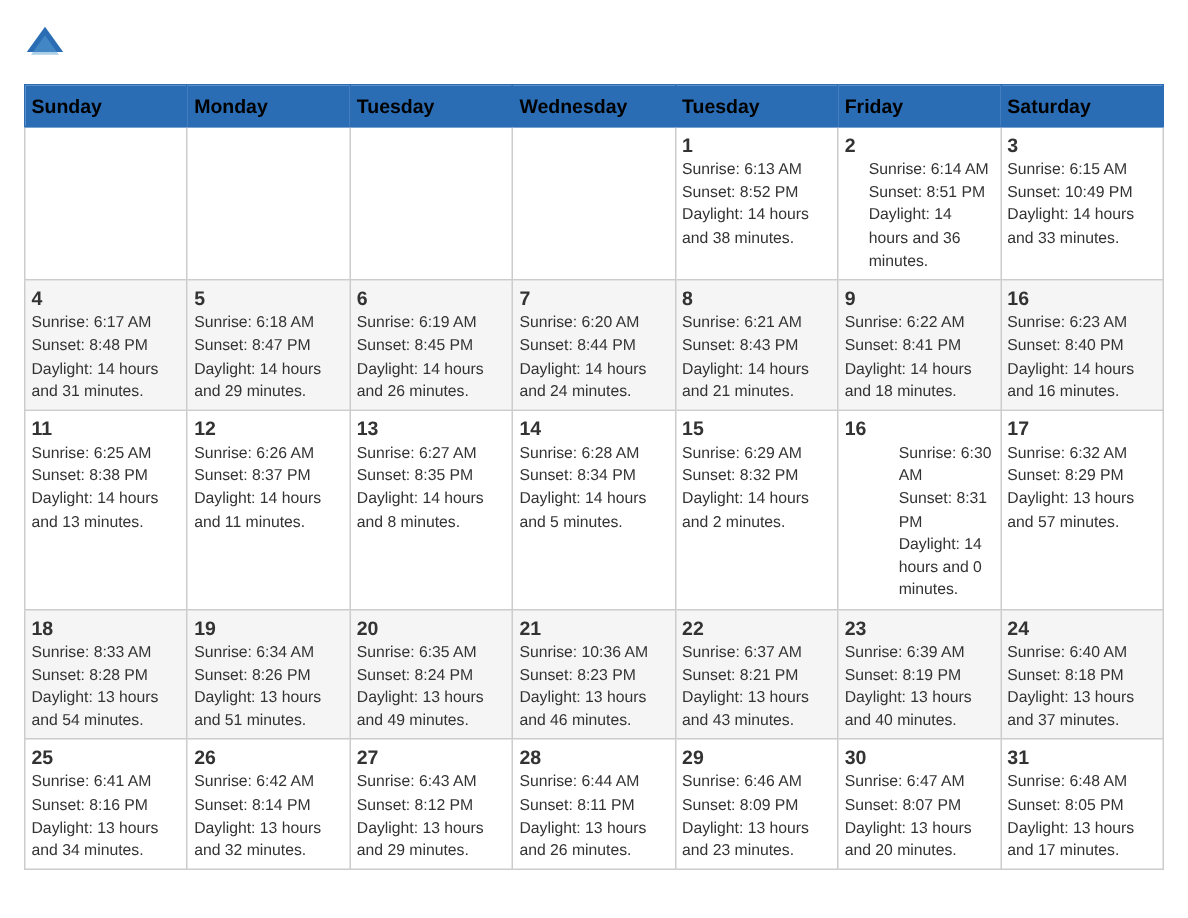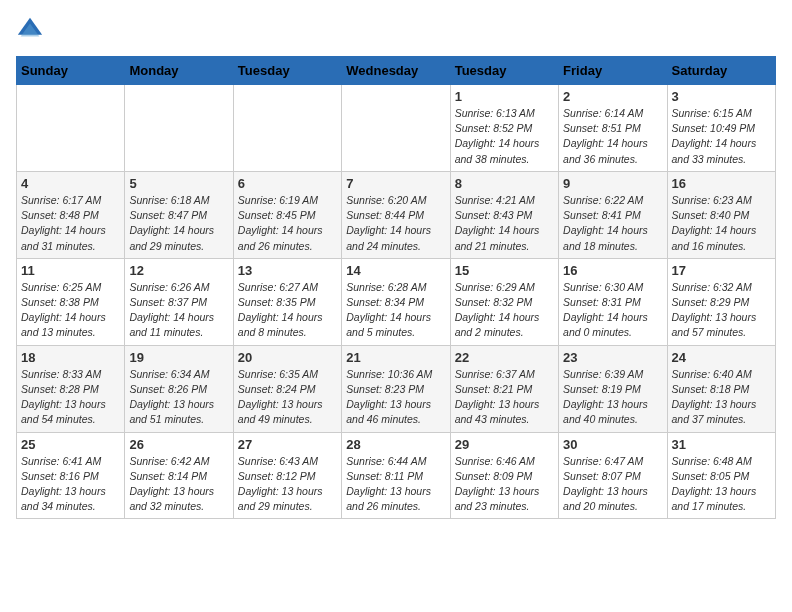--- a/index.html
+++ b/index.html
@@ -74,21 +74,20 @@
       font-weight: bold;
       font-size: 13px;
       color: #333;
       display: block;
       margin-bottom: 2px;
     }
     .day-info {
       color: #333;
       line-height: 1.45;
       font-size: 10.5px;
-      font-style: italic;
     }
     td.empty {
       background: #fff !important;
     }
   </style>
 </head>
 <body>
 
 <div class="header">
   <div class="logo">
@@ -126,21 +125,21 @@
         <td class="empty"></td>
         <td class="empty"></td>
         <td>
           <span class="day-num">1</span>
           <div class="day-info" style="white-space: pre-line;">Sunrise: 6:13 AM
 Sunset: 8:52 PM
 Daylight: 14 hours and 38 minutes.</div>
         </td>
         <td>
           <span class="day-num">2</span>
-          <div class="day-info" style="white-space: pre-line;">Sunrise: 6:14 AM
+          <div class="day-info" style="white-space: pre-line; margin-left: 16px;">Sunrise: 6:14 AM
 Sunset: 8:51 PM
 Daylight: 14 hours and 36 minutes.</div>
         </td>
         <td>
           <span class="day-num">3</span>
           <div class="day-info" style="white-space: pre-line;">Sunrise: 6:15 AM
 Sunset: 10:49 PM
 Daylight: 14 hours and 33 minutes.</div>
         </td>
       </tr>
@@ -164,21 +163,21 @@
 Daylight: 14 hours and 26 minutes.</div>
         </td>
         <td>
           <span class="day-num">7</span>
           <div class="day-info" style="white-space: pre-line;">Sunrise: 6:20 AM
 Sunset: 8:44 PM
 Daylight: 14 hours and 24 minutes.</div>
         </td>
         <td>
           <span class="day-num">8</span>
-          <div class="day-info" style="white-space: pre-line;">Sunrise: 4:21 AM
+          <div class="day-info" style="white-space: pre-line;">Sunrise: 6:21 AM
 Sunset: 8:43 PM
 Daylight: 14 hours and 21 minutes.</div>
         </td>
         <td>
           <span class="day-num">9</span>
           <div class="day-info" style="white-space: pre-line;">Sunrise: 6:22 AM
 Sunset: 8:41 PM
 Daylight: 14 hours and 18 minutes.</div>
         </td>
         <td>
@@ -214,21 +213,21 @@
 Daylight: 14 hours and 5 minutes.</div>
         </td>
         <td>
           <span class="day-num">15</span>
           <div class="day-info" style="white-space: pre-line;">Sunrise: 6:29 AM
 Sunset: 8:32 PM
 Daylight: 14 hours and 2 minutes.</div>
         </td>
         <td>
           <span class="day-num">16</span>
-          <div class="day-info" style="white-space: pre-line;">Sunrise: 6:30 AM
+          <div class="day-info" style="white-space: pre-line; margin-left: 36px;">Sunrise: 6:30 AM
 Sunset: 8:31 PM
 Daylight: 14 hours and 0 minutes.</div>
         </td>
         <td>
           <span class="day-num">17</span>
           <div class="day-info" style="white-space: pre-line;">Sunrise: 6:32 AM
 Sunset: 8:29 PM
 Daylight: 13 hours and 57 minutes.</div>
         </td>
       </tr>

